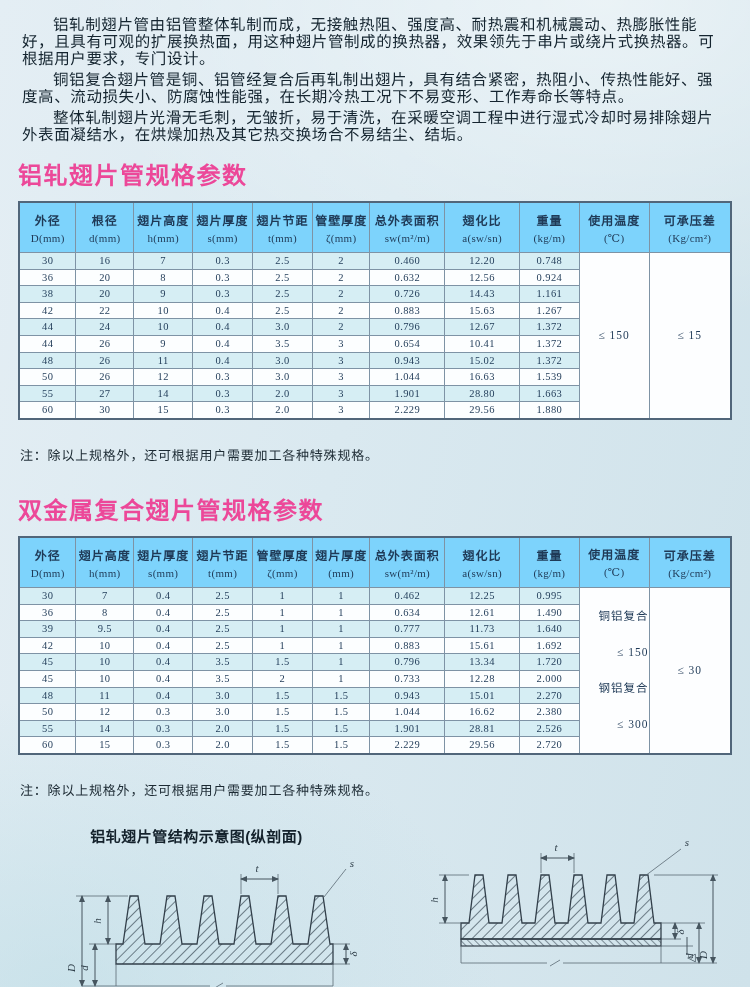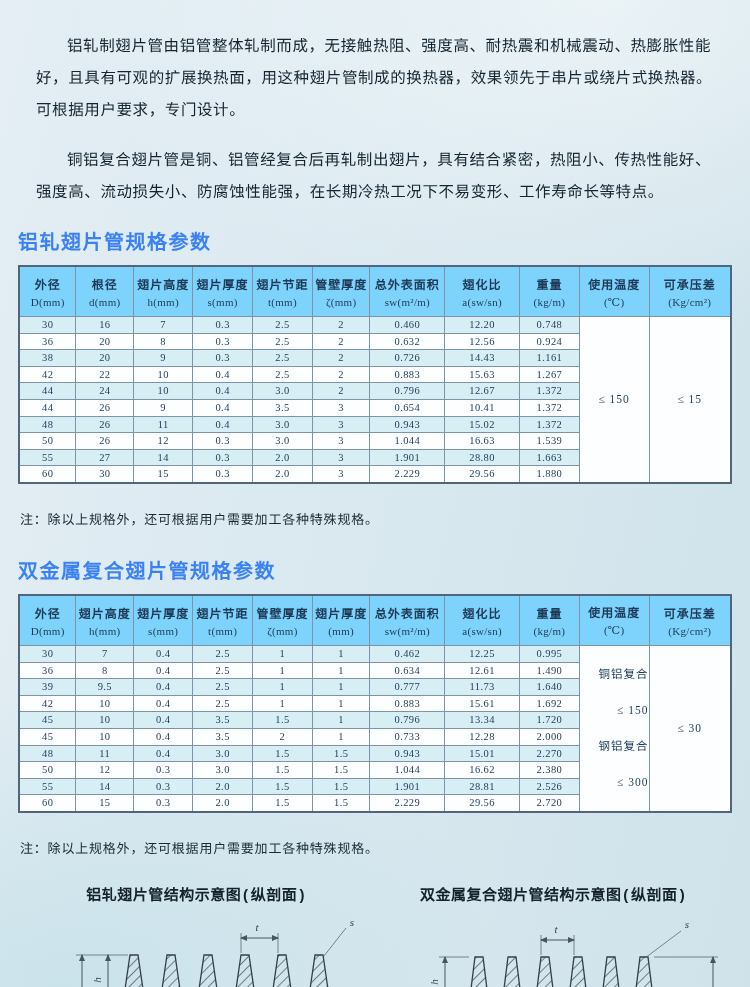--- a/index.html
+++ b/index.html
@@ -6,55 +6,56 @@
   body{
     width:750px;height:987px;overflow:hidden;
     font-family:"Liberation Serif","DejaVu Serif",serif;
     color:#16262f;
     background:
       radial-gradient(120% 55% at 80% 0%, rgba(255,255,255,.5), rgba(255,255,255,0) 60%),
       radial-gradient(90% 45% at 8% 100%, rgba(186,219,228,.55), rgba(186,219,228,0) 65%),
       linear-gradient(103deg,#e4eef4 0%,#dae9f0 45%,#cfe2ea 100%);
   }
   .page{padding:12px 18px 0;}
-  .intro p{margin:18px;text-indent:2em;font-size:15.5px;line-height:32px;letter-spacing:.6px;color:#152530;}
-  h2.sec{font-family:"Liberation Sans","DejaVu Sans",sans-serif;font-size:20px;font-weight:bold;
-         color:#3b82f6;margin:13px 0 10px;letter-spacing:1.5px;}
+  .intro p{margin:4px;text-indent:2em;font-size:15.5px;line-height:17px;letter-spacing:.6px;color:#152530;}
+  h2.sec{font-family:"Liberation Sans","DejaVu Sans",sans-serif;font-size:24px;font-weight:bold;
+         color:#ec4899;margin:13px 0 10px;letter-spacing:1.5px;}
   h2.sec2{margin-top:27px;}
   table.spec{width:100%;border-collapse:collapse;table-layout:fixed;background:#fdfeff;
              border:2px solid #51667a;font-size:10.5px;color:#1f3a57;text-align:center;}
   .spec th,.spec td{border:1px solid #7e93a5;padding:1px 0;overflow:hidden;}
   .spec thead th{background:#7dd3fc;font-weight:600;height:47px;vertical-align:middle;}
   .hd-cn{font-size:12px;letter-spacing:1px;}
   .hd-sub{font-size:11px;font-weight:400;margin-top:3px;letter-spacing:.3px;}
   .spec tbody td{height:13.6px;line-height:13.6px;letter-spacing:.4px;}
   .spec tbody tr:nth-child(odd) td{background:#d6eef4;}
   .spec tbody tr:nth-child(even) td{background:#fcfeff;}
   .spec tbody td.merged{background:#fdfeff !important;font-size:11.5px;letter-spacing:1px;vertical-align:middle;}
   .merged .ln{line-height:15px;}
   .merged.multi .ln{line-height:36px;text-align:right;}
   .note{font-size:13px;margin:25px 0 0 2px;color:#1c2a33;letter-spacing:.8px;}
   .diagrams{display:flex;margin-top:26px;}
   .diag{width:50%;}
-  .diag-title{font-family:Liberation Mono, monospace;font-weight:bold;font-size:15px;
+  .diag-title{font-family:Liberation Sans, sans-serif;font-weight:bold;font-size:15px;
               text-align:center;color:#14222c;margin-bottom:2px;letter-spacing:.5px;}
   svg.draw{display:block;margin:0 auto;}
   svg.draw .metal{fill:url(#h1);stroke:#323f4a;stroke-width:1.3;}
   svg.draw .dim{stroke:#46555f;stroke-width:1;fill:none;}
   svg.draw .thin{stroke:#5a6a74;stroke-width:.8;fill:none;}
   svg.draw text{fill:#303f4a;font:italic 11px "Liberation Serif","DejaVu Serif",serif;}
 </style>
 </head>
 <body>
 
 <div class="page">
 
   <div class="intro">
     <p>铝轧制翅片管由铝管整体轧制而成，无接触热阻、强度高、耐热震和机械震动、热膨胀性能好，且具有可观的扩展换热面，用这种翅片管制成的换热器，效果领先于串片或绕片式换热器。可根据用户要求，专门设计。</p>
     <p>铜铝复合翅片管是铜、铝管经复合后再轧制出翅片，具有结合紧密，热阻小、传热性能好、强度高、流动损失小、防腐蚀性能强，在长期冷热工况下不易变形、工作寿命长等特点。</p>
+    <p>整体轧制翅片光滑无毛刺，无皱折，易于清洗，在采暖空调工程中进行湿式冷却时易排除翅片外表面凝结水，在烘燥加热及其它热交换场合不易结尘、结垢。</p>
   </div>
 
   <h2 class="sec">铝轧翅片管规格参数</h2>
 
   <table class="spec">
     <colgroup>
       <col style="width:8%">
         <col style="width:8.1%">
         <col style="width:8.3%">
         <col style="width:8.4%">
@@ -460,21 +461,20 @@
           <line class="thin" x1="303" y1="116" x2="303" y2="138"></line>
           <line class="thin" x1="52" y1="138" x2="180" y2="138"></line>
           <line class="thin" x1="196" y1="138" x2="303" y2="138"></line>
           <line class="thin" x1="183" y1="141" x2="193" y2="135"></line>
         </g>
       </svg>
 
     </div>
 
     <div class="diag">
-      <div class="diag-title">双金属复合翅片管结构示意图(纵剖面)</div>
       <svg class="draw" width="334" height="150" viewBox="0 0 334 150">
         <defs>
           <pattern id="h2" patternUnits="userSpaceOnUse" width="7" height="7" patternTransform="rotate(45)">
             <line x1="0" y1="0" x2="0" y2="7" stroke="#3f4f5a" stroke-width="1.4"></line>
           </pattern>
           <pattern id="h3" patternUnits="userSpaceOnUse" width="5" height="5" patternTransform="rotate(-45)">
             <line x1="0" y1="0" x2="0" y2="5" stroke="#3f4f5a" stroke-width="1.2"></line>
           </pattern>
           <marker id="a2" markerWidth="8" markerHeight="8" refX="6" refY="4" orient="auto-start-reverse">
             <path d="M0,1 L7,4 L0,7 z" fill="#46555f"></path>

